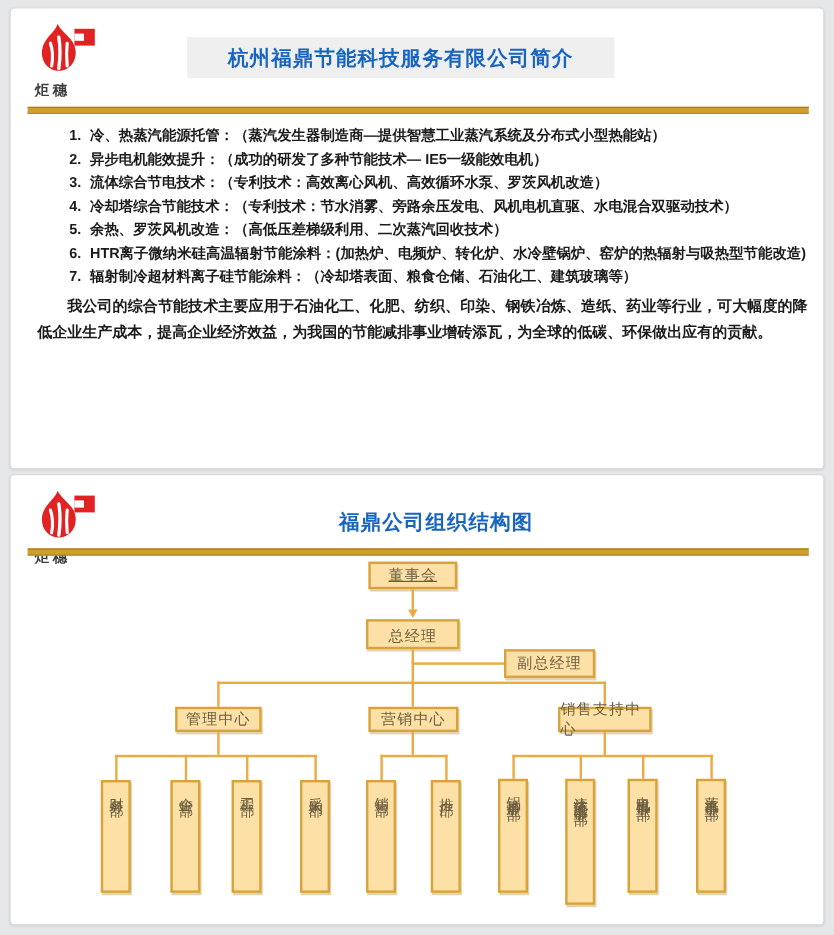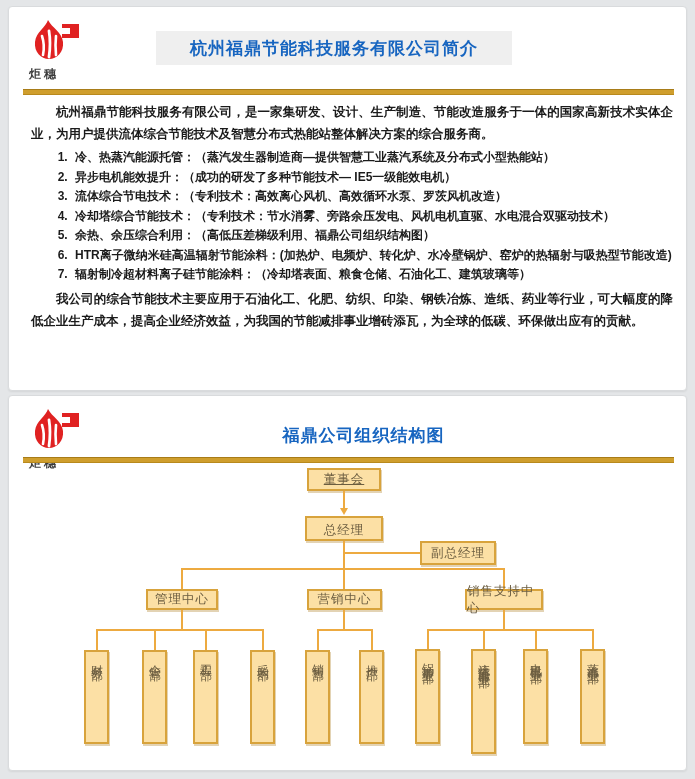--- a/index.html
+++ b/index.html
@@ -61,27 +61,26 @@
         <rect x="33" y="9" width="8" height="6" fill="#ffffff"></rect>
       </svg>
       <div class="logo-text">炬穗</div>
     </div>
     <div class="title-band">
       <h1 class="doc-title">杭州福鼎节能科技服务有限公司简介</h1>
     </div>
     <div class="gold-rule"></div>
 
     <div class="content">
-      <p class="indent">杭州福鼎节能科技服务有限公司，是一家集研发、设计、生产制造、节能改造服务于一体的国家高新技术实体企业，为用户提供流体综合节能技术及智慧分布式热能站整体解决方案的综合服务商。</p>
       <ol>
         <li>冷、热蒸汽能源托管：（蒸汽发生器制造商—提供智慧工业蒸汽系统及分布式小型热能站）</li>
         <li>异步电机能效提升：（成功的研发了多种节能技术— IE5一级能效电机）</li>
         <li>流体综合节电技术：（专利技术：高效离心风机、高效循环水泵、罗茨风机改造）</li>
         <li>冷却塔综合节能技术：（专利技术：节水消雾、旁路余压发电、风机电机直驱、水电混合双驱动技术）</li>
-        <li>余热、余压综合利用：（高低压差梯级利用、福鼎公司组织结构图）</li>
+        <li>余热、罗茨风机改造：（高低压差梯级利用、二次蒸汽回收技术）</li>
         <li>HTR离子微纳米硅高温辐射节能涂料：(加热炉、电频炉、转化炉、水冷壁锅炉、窑炉的热辐射与吸热型节能改造)</li>
         <li>辐射制冷超材料离子硅节能涂料：（冷却塔表面、粮食仓储、石油化工、建筑玻璃等）</li>
       </ol>
       <p class="indent">我公司的综合节能技术主要应用于石油化工、化肥、纺织、印染、钢铁冶炼、造纸、药业等行业，可大幅度的降低企业生产成本，提高企业经济效益，为我国的节能减排事业增砖添瓦，为全球的低碳、环保做出应有的贡献。</p>
     </div>
   </section>
 
   <section class="card card2">
     <div class="logo">
       <svg width="52" height="42" viewBox="0 0 52 42">

